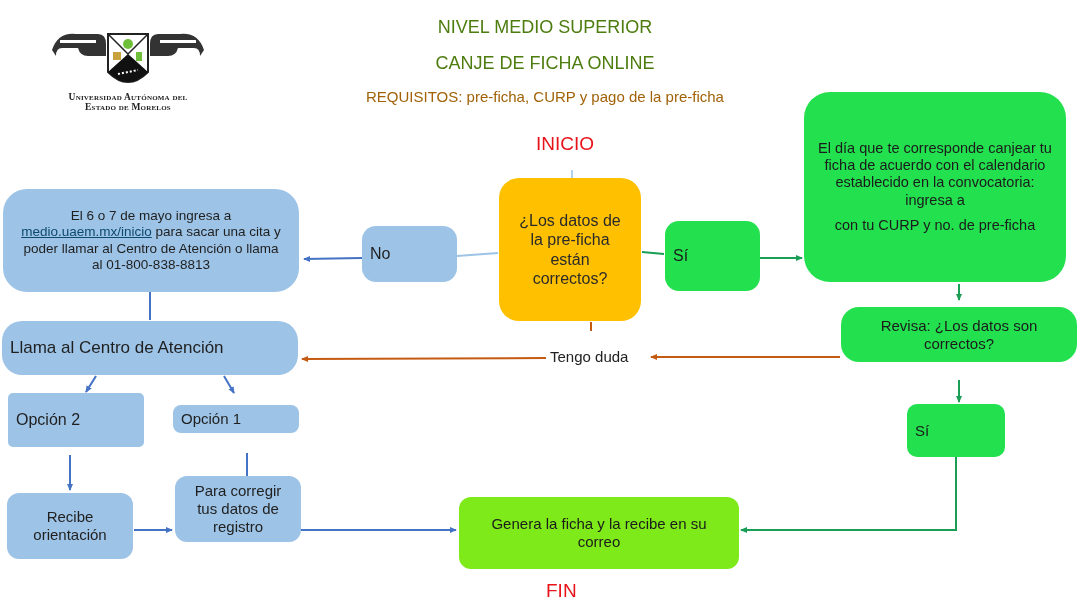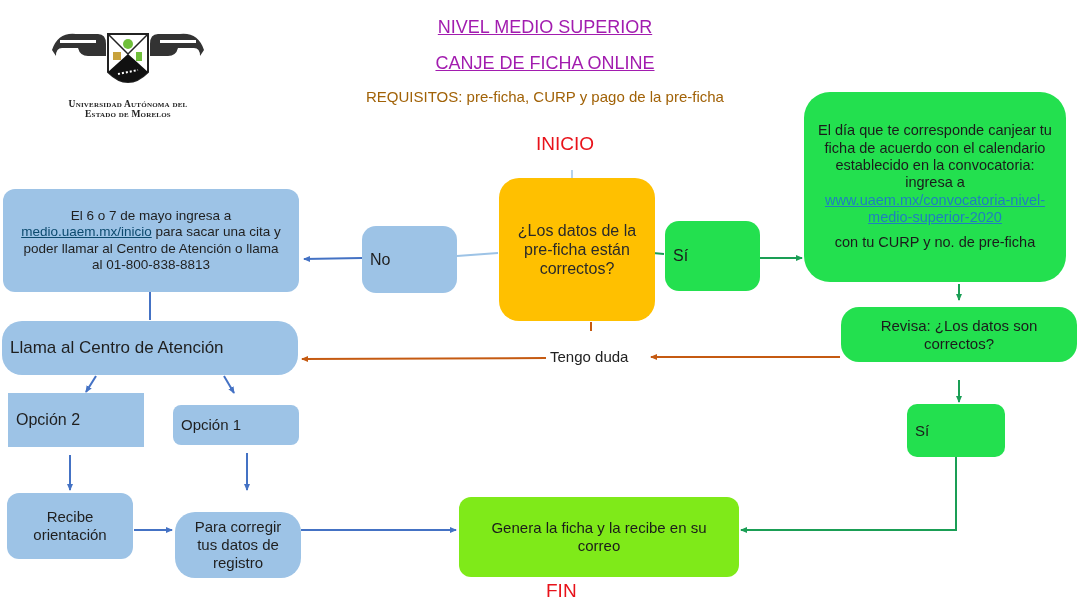--- a/index.html
+++ b/index.html
@@ -19,29 +19,29 @@
   .green { background: #23e04f; color: #1b1b1b; }
   .lime { background: #7fea19; color: #1b1b1b; }
   .amber { background: #ffc000; color: #2a2a2a; }
 
   a.link { color: #0c4a6e; text-decoration: underline; }
   a.link-green { color: #1f7fbf; text-decoration: underline; }
 
   
   .logo { left: 48px; top: 22px; width: 160px; height: 90px; }
   .logo-text {
-    position: absolute; left: 42px; top: 100px; width: 172px;
+    position: absolute; left: 42px; top: 93px; width: 172px;
     font-family: "Liberation Serif", "DejaVu Serif", serif;
     font-size: 9.5px; font-variant: small-caps; font-weight: bold;
     text-align: center; line-height: 1.05; color: #222;
     letter-spacing: 0.2px;
   }
   .title1, .title2 {
     position: absolute; left: 345px; width: 400px; text-align: center;
-    color: #a21caf; font-size: 18px; text-decoration: underline;
+    color: #4d7c0f; font-size: 18px;
   }
   .title1 { top: 17px; }
   .title2 { top: 53px; }
   .requisitos {
     position: absolute; left: 300px; width: 490px; top: 88px; text-align: center;
     font-size: 15px; color: #a16207;
   }
   .label-red { position: absolute; color: #e8121a; font-size: 19px; font-weight: normal; }
 
   svg.lines { position: absolute; left: 0; top: 0; width: 1080px; height: 607px; pointer-events: none; }
@@ -121,73 +121,72 @@
   <div>Estado de Morelos</div>
 </div>
 
 <div class="title1">NIVEL MEDIO SUPERIOR</div>
 <div class="title2">CANJE DE FICHA ONLINE</div>
 <div class="requisitos">REQUISITOS: pre-ficha, CURP y pago de la pre-ficha</div>
 
 <div class="label-red" style="left:536px; top:133px;">INICIO</div>
 <div class="label-red" style="left:546px; top:580px;">FIN</div>
 
-<div class="box amber" style="left:499px; top:178px; width:156px; height:143px; font-size:16px; border-radius:20px; padding:6px 14px;">
+<div class="box amber" style="left:499px; top:178px; width:142px; height:143px; font-size:16px; border-radius:20px; padding:6px 14px;">
   <span>¿Los datos de la pre-ficha están correctos?</span>
 </div>
 
-<div class="box blue" style="left:362px; top:226px; width:95px; height:67px; font-size:16px;">
+<div class="box blue" style="left:362px; top:226px; width:95px; height:56px; font-size:16px;">
   <span>No</span>
 </div>
 
 <div class="box green" style="left:665px; top:221px; width:95px; height:70px; font-size:16px;">
   <span>Sí</span>
 </div>
 
-<div class="box blue" style="left:3px; top:189px; width:296px; height:103px; font-size:13.5px; padding:6px 16px; border-radius:12px;">
+<div class="box blue" style="left:3px; top:189px; width:296px; height:103px; font-size:13.5px; padding:6px 16px; border-radius:24px;">
   <div>
     <span>El 6 o 7 de mayo ingresa a</span><br>
     <a class="link">medio.uaem.mx/inicio</a>
     <span>para sacar una cita y poder llamar al Centro de Atención o llama al 01-800-838-8813</span>
   </div>
 </div>
 
 <div class="box blue" style="left:2px; top:321px; width:296px; height:54px; font-size:17px; border-radius:20px;">
   <span>Llama al Centro de Atención</span>
 </div>
 
-<div class="box blue" style="left:8px; top:393px; width:136px; height:54px; font-size:16px; border-radius:0;">
+<div class="box blue" style="left:8px; top:393px; width:136px; height:54px; font-size:16px; border-radius:5px;">
   <span>Opción 2</span>
 </div>
 
-<div class="box blue" style="left:173px; top:405px; width:126px; height:40px; font-size:15px; border-radius:8px;">
+<div class="box blue" style="left:173px; top:405px; width:126px; height:28px; font-size:15px; border-radius:8px;">
   <span>Opción 1</span>
 </div>
 
 <div class="box blue" style="left:7px; top:493px; width:126px; height:66px; font-size:15px; border-radius:12px;">
   <span>Recibe orientación</span>
 </div>
 
-<div class="box blue" style="left:175px; top:512px; width:126px; height:66px; font-size:15px; border-radius:20px;">
+<div class="box blue" style="left:175px; top:476px; width:126px; height:66px; font-size:15px; border-radius:12px;">
   <span>Para corregir tus datos de registro</span>
 </div>
 
 <div class="box green" style="left:804px; top:92px; width:262px; height:190px; font-size:14.5px; padding:8px 14px; border-radius:26px;">
   <div>
     <span>El día que te corresponde canjear tu ficha de acuerdo con el calendario establecido en la convocatoria: ingresa a</span><br>
-    <a class="link-green">www.uaem.mx/convocatoria-nivel-medio-superior-2020</a>
     <div style="margin-top:8px;">con tu CURP y no. de pre-ficha</div>
   </div>
 </div>
 
 <div class="box green" style="left:841px; top:307px; width:236px; height:55px; font-size:15px; border-radius:18px;">
   <span>Revisa: ¿Los datos son correctos?</span>
 </div>
 
 <div class="box green" style="left:907px; top:404px; width:98px; height:53px; font-size:15px; border-radius:10px;">
   <span>Sí</span>
 </div>
 
 <div class="abs" style="left:550px; top:348px; font-size:15px; color:#222;">Tengo duda</div>
 
-<div class="box lime" style="left:459px; top:497px; width:280px; height:80px; font-size:15px; border-radius:12px; padding:6px 24px;">
+<div class="box lime" style="left:459px; top:497px; width:280px; height:72px; font-size:15px; border-radius:12px; padding:6px 24px;">
   <span>Genera la ficha y la recibe en su correo</span>
 </div>
 
 </body></html>

